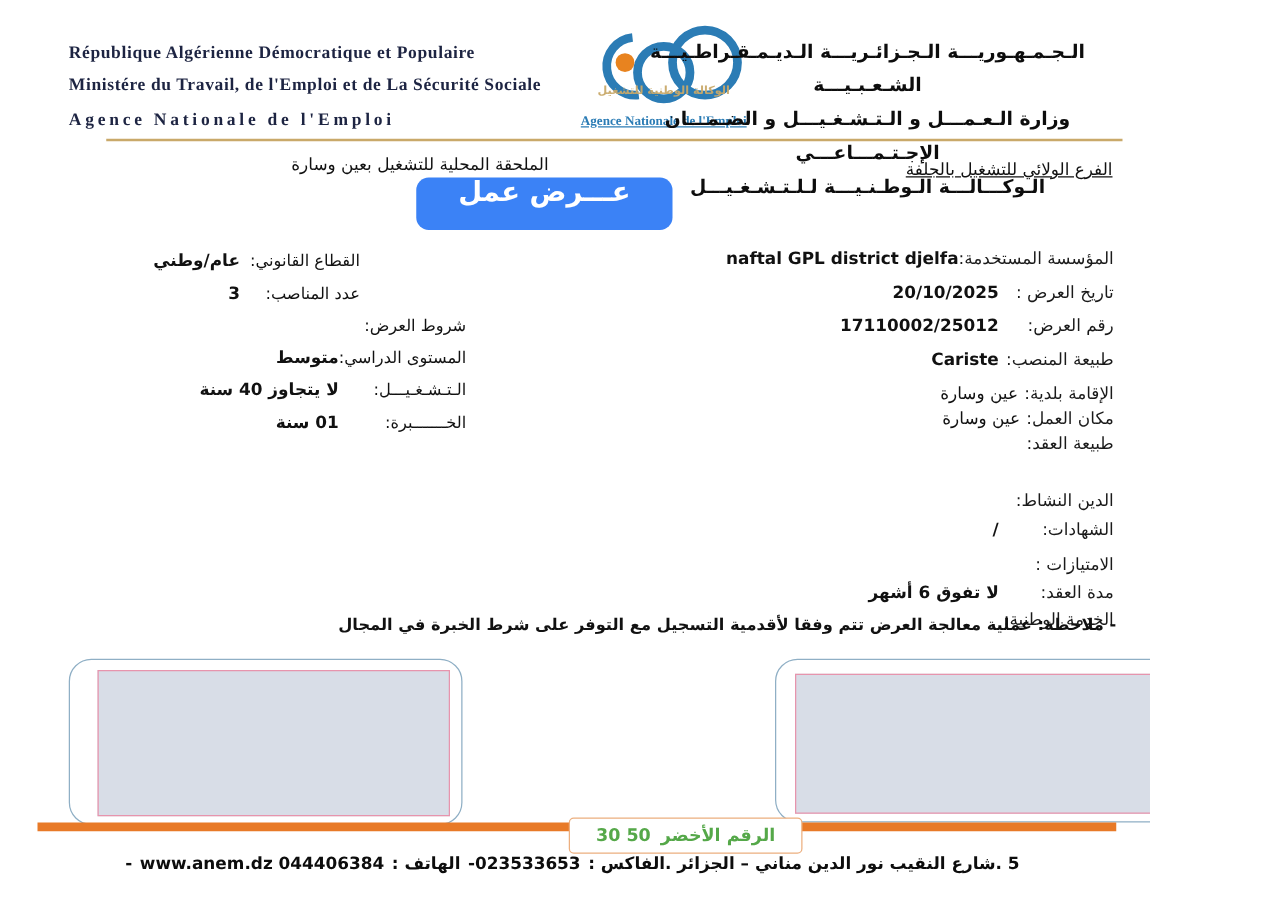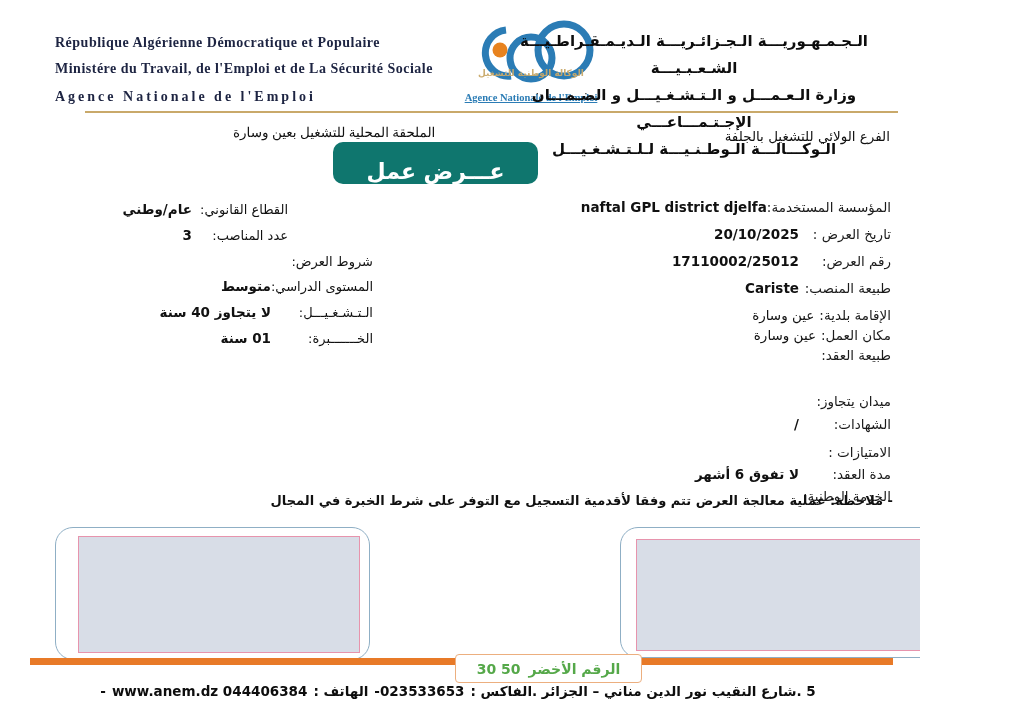--- a/index.html
+++ b/index.html
@@ -27,26 +27,26 @@
     font-family:"Liberation Serif", serif;
   }
 
   .ar-header {
     position:absolute; right:24px; top:28px; width:404px; direction:rtl; text-align:center;
     font-weight:bold; font-size:15px; color:#0d0d0d; line-height:27px;
   }
   .header-rule { position:absolute; left:85px; right:22px; top:111px; height:2px; background:#c9a96a; }
 
   
-  .branch-wilaya { position:absolute; right:30px; top:128px; direction:rtl; font-size:13.5px; }
-  .branch-local  { position:absolute; left:233px; top:124px; direction:rtl; font-size:13.5px;font-family:Liberation Serif, serif; }
+  .branch-wilaya { position:absolute; right:30px; top:128px; direction:rtl; font-size:13.5px;text-decoration:underline; }
+  .branch-local  { position:absolute; left:233px; top:124px; direction:rtl; font-size:13.5px; }
   .title-box {
     position:absolute; left:333px; top:142px; width:205px; height:42px;
-    background:#0f766e; border-radius:10px; color:#fff; font-weight:bold;
-    font-size:22px; display:flex; align-items:flex-end; justify-content:center; direction:rtl;
+    background:#3b82f6; border-radius:10px; color:#fff; font-weight:bold;
+    font-size:22px; display:flex; align-items:flex-start; justify-content:center; direction:rtl;
   }
 
   
   .form-right { position:absolute; right:29px; top:198px; width:400px; direction:rtl; font-size:13.5px; }
   .frow { display:flex; margin-bottom:8px; line-height:19px; }
   .frow .lbl { flex:0 0 auto; min-width:92px; color:#1a1a1a; }
   .frow .val { flex:1; font-weight:bold; padding-left:6px; }
   .frow.inline { margin-bottom:1px; }
   .frow.inline .lbl { min-width:0; }
   .frow.inline .val { flex:0 0 auto; font-weight:normal; margin-right:5px; }
@@ -163,21 +163,21 @@
       <span class="val">عين وسارة</span>
     </div>
     <div class="frow inline">
       <span class="lbl">مكان العمل:</span>
       <span class="val">عين وسارة</span>
     </div>
     <div class="frow gap-lg">
       <span class="lbl">طبيعة العقد:</span>
     </div>
     <div class="frow gap-sm">
-      <span class="lbl">ميدان يتجاوز:</span>
+      <span class="lbl">الدين النشاط:</span>
       <span class="val"></span>
     </div>
     <div class="frow gap-md">
       <span class="lbl">الشهادات:</span>
       <span class="val">/</span>
     </div>
     <div class="frow gap-xs">
       <span class="lbl">الامتيازات :</span>
       <span class="val"></span>
     </div>

